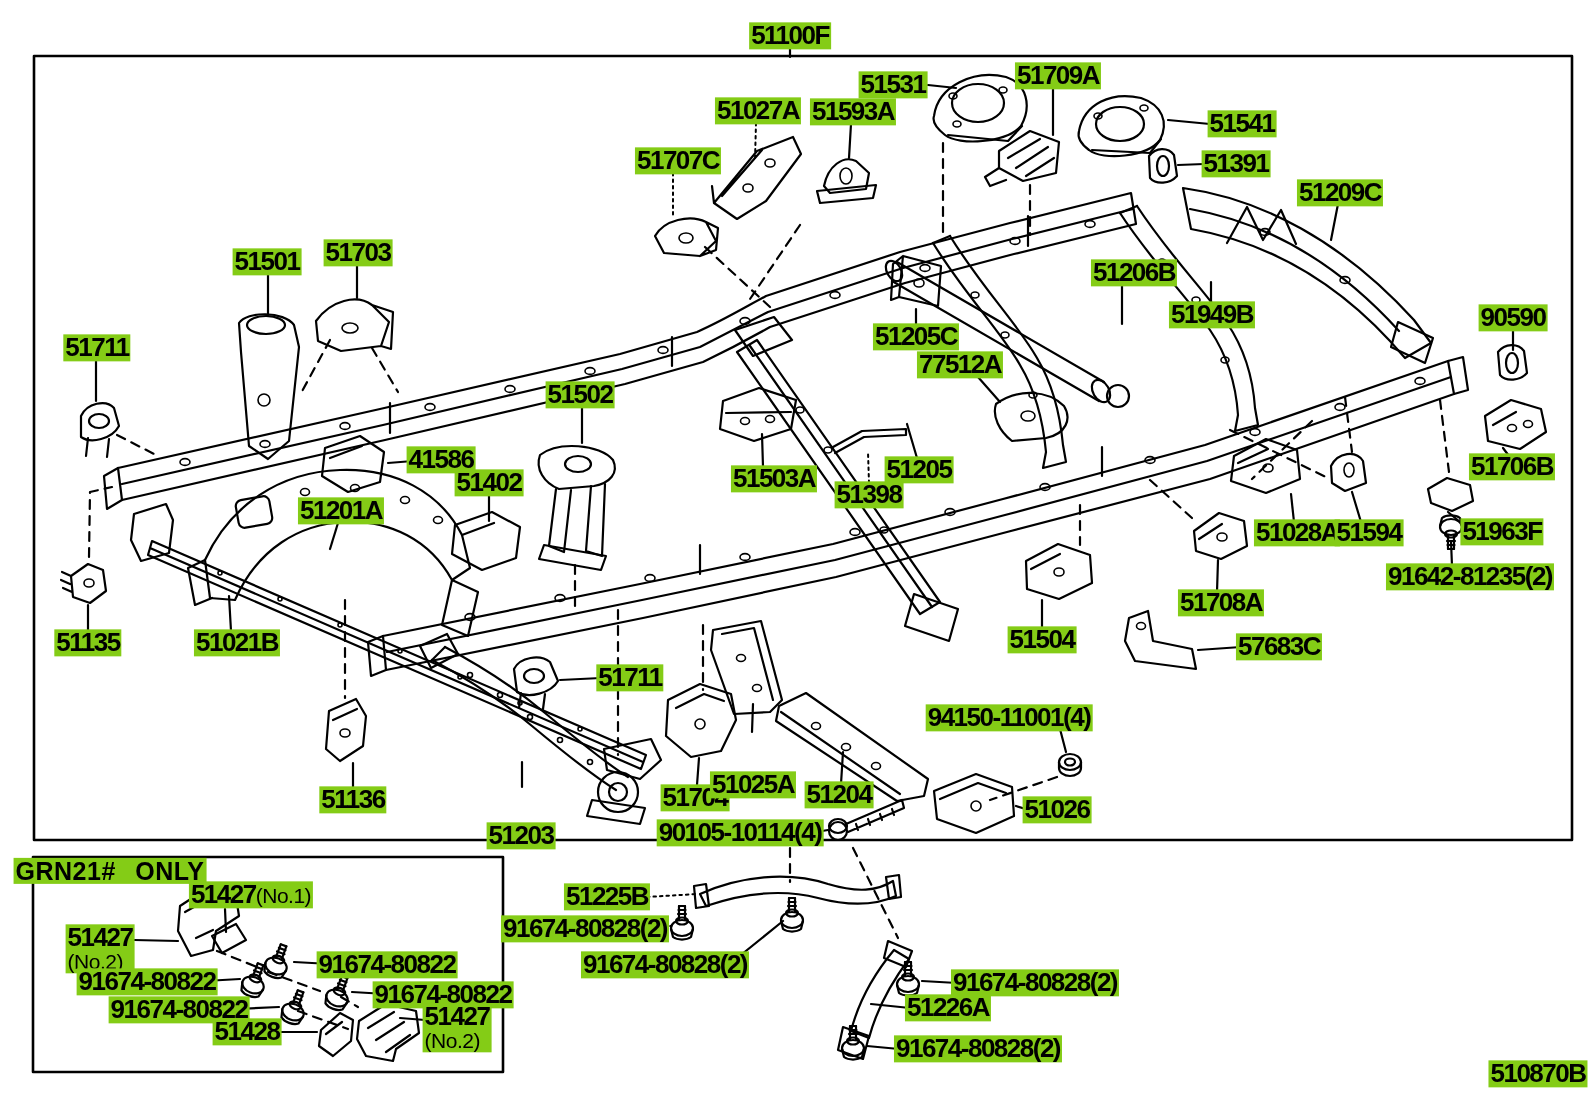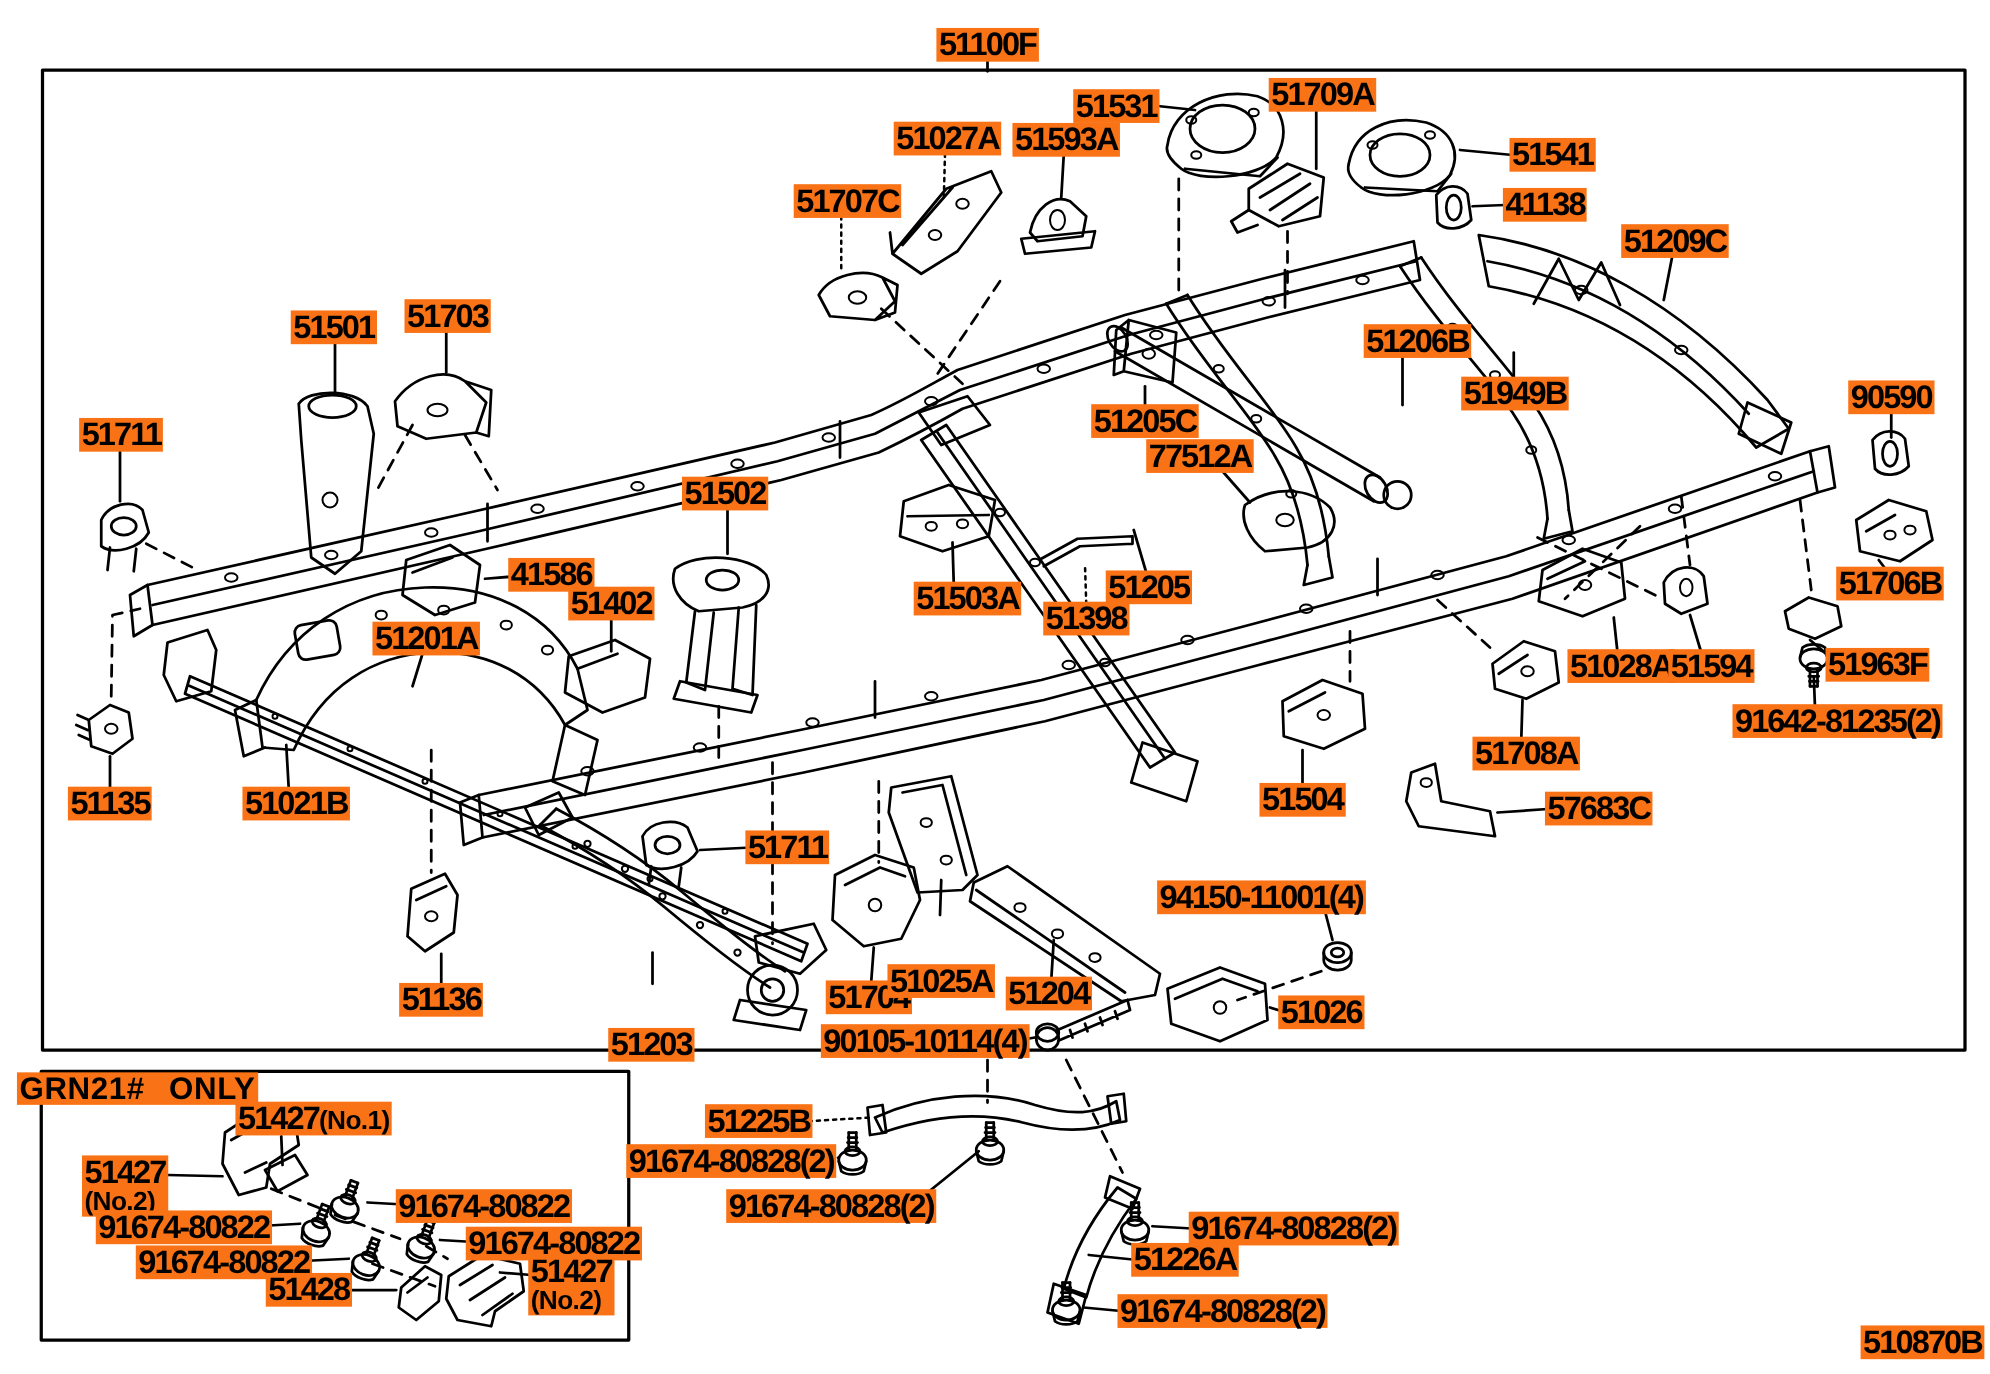--- a/index.html
+++ b/index.html
@@ -1,22 +1,22 @@
 <!DOCTYPE html>
 <html><head>
 <meta charset="utf-8">
 <style>
   html,body{margin:0;padding:0;background:#ffffff;}
   .stage{position:relative;width:1592px;height:1099px;background:#fff;overflow:hidden;
          font-family:"Liberation Sans",sans-serif;}
   .stage svg{position:absolute;left:0;top:0;}
   .lbl{position:absolute;transform:translate(-50%,-50%);
        font:700 26px/1.05 "Liberation Sans",sans-serif;letter-spacing:-1.5px;
-       color:#000;background:#f97316;white-space:nowrap;padding:0 2px;z-index:5;}
-  .lbl .sub{font-size:21px;letter-spacing:-0.5px;font-weight:700;}
+       color:#000;background:#84cc16;white-space:nowrap;padding:0 2px;z-index:5;}
+  .lbl .sub{font-size:21px;letter-spacing:-0.5px;font-weight:400;}
   .stack{text-align:left;}
   .stack span{display:block;}
   .note{font-size:25px;letter-spacing:0.5px;word-spacing:12px;}
 </style>
 </head>
 <body>
 
 <div class="stage">
 
 <svg width="1592" height="1099" viewBox="0 0 1592 1099" fill="none" stroke="#000" stroke-width="2.2" stroke-linecap="round" stroke-linejoin="round">
@@ -381,21 +381,21 @@
   </g>
 </svg>
 
 <div class="lbl" style="left:790px;top:36px">51100F</div>
 <div class="lbl" style="left:893px;top:85px">51531</div>
 <div class="lbl" style="left:1058px;top:76px">51709A</div>
 <div class="lbl" style="left:758px;top:111px">51027A</div>
 <div class="lbl" style="left:853px;top:112px">51593A</div>
 <div class="lbl" style="left:678px;top:161px">51707C</div>
 <div class="lbl" style="left:1242px;top:124px">51541</div>
-<div class="lbl" style="left:1236px;top:164px">41138</div>
+<div class="lbl" style="left:1236px;top:164px">51391</div>
 <div class="lbl" style="left:1340px;top:193px">51209C</div>
 <div class="lbl" style="left:267px;top:262px">51501</div>
 <div class="lbl" style="left:358px;top:253px">51703</div>
 <div class="lbl" style="left:1134px;top:273px">51206B</div>
 <div class="lbl" style="left:1212px;top:315px">51949B</div>
 <div class="lbl" style="left:1513px;top:318px">90590</div>
 <div class="lbl" style="left:916px;top:337px">51205C</div>
 <div class="lbl" style="left:960px;top:365px">77512A</div>
 <div class="lbl" style="left:97px;top:348px">51711</div>
 <div class="lbl" style="left:580px;top:395px">51502</div>

